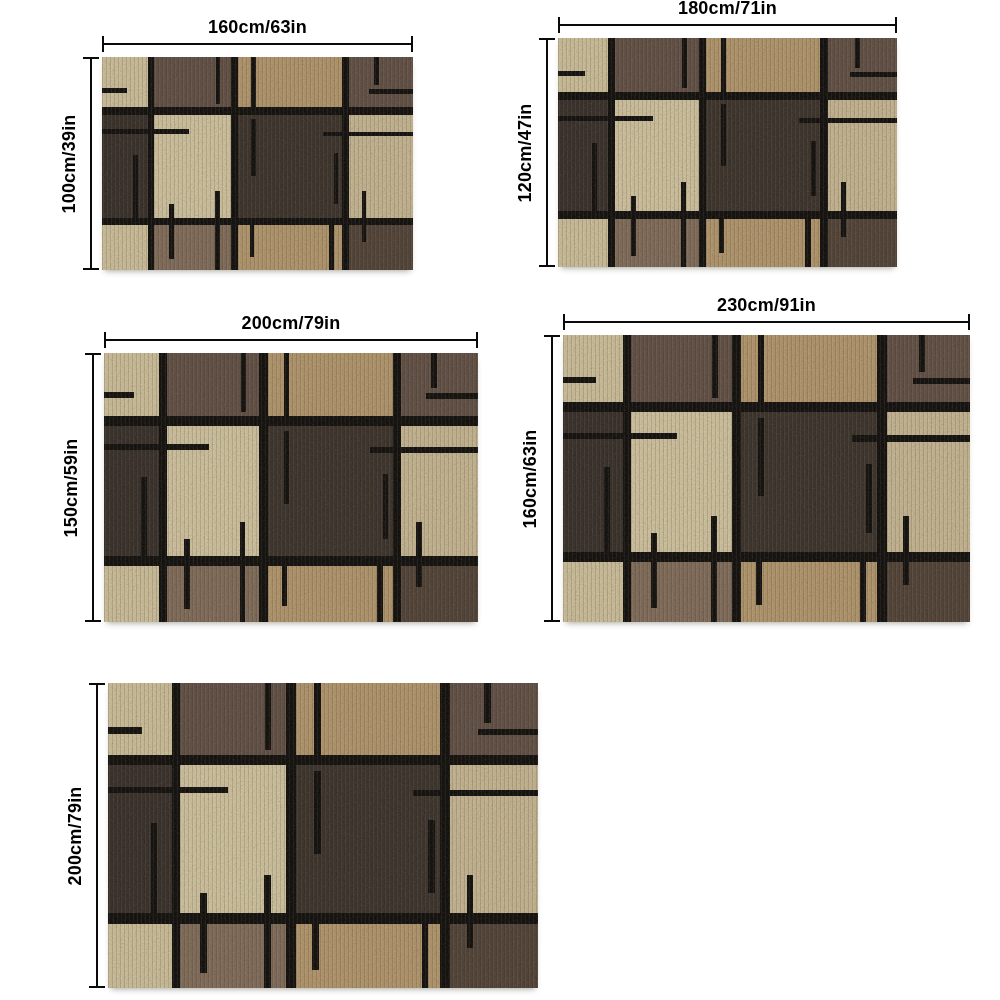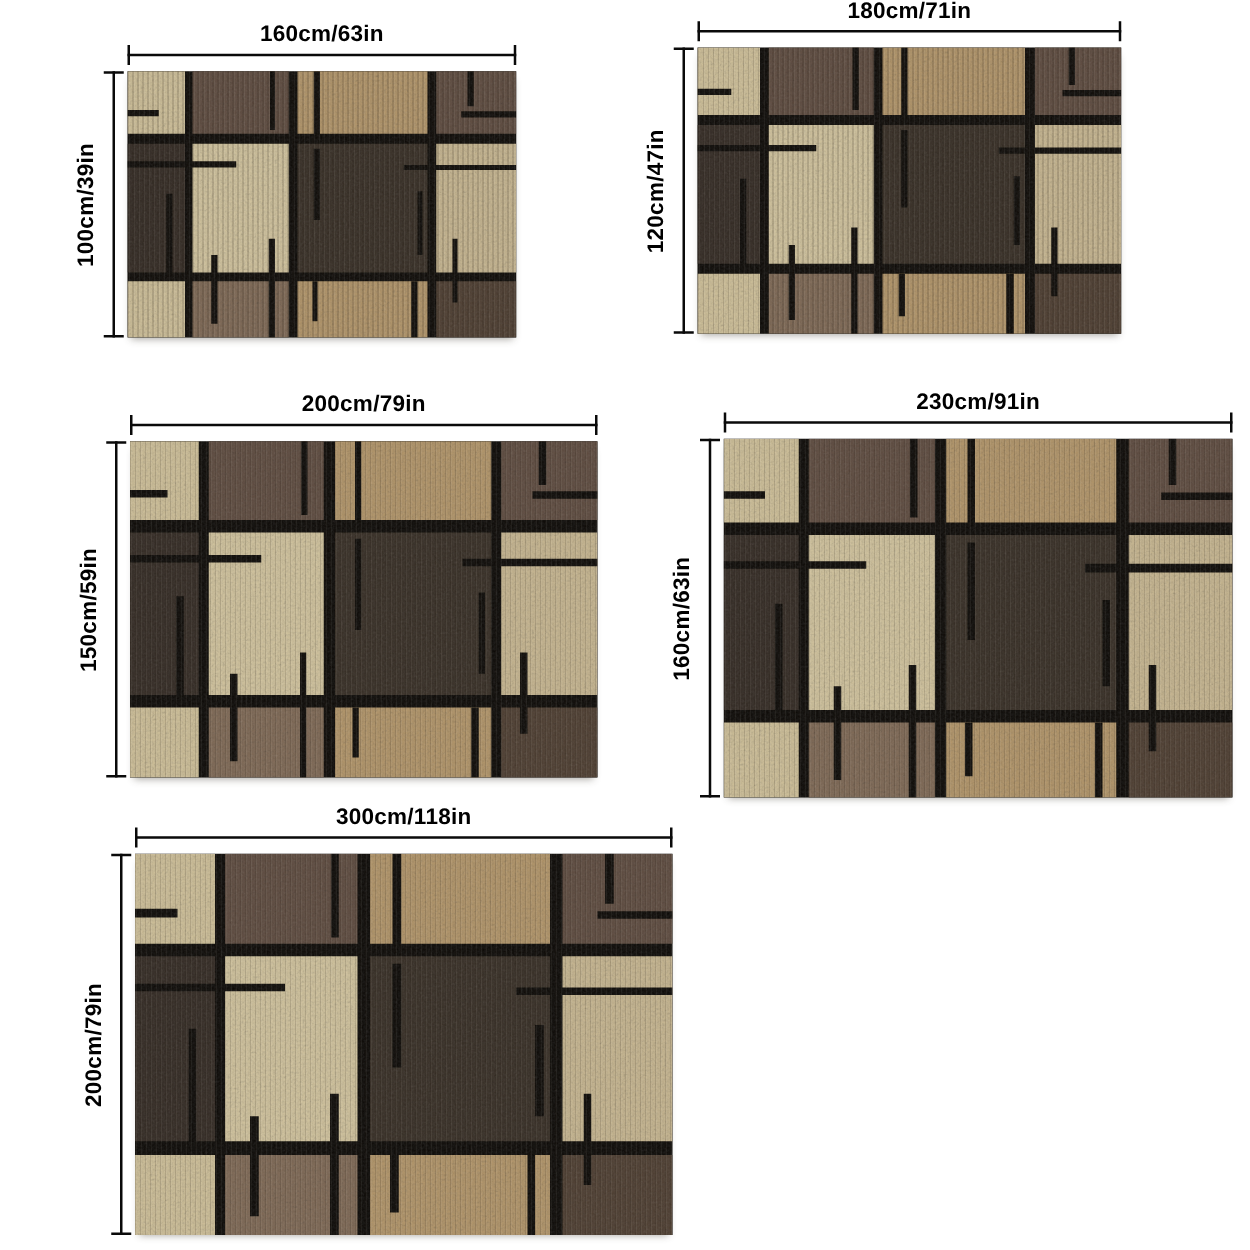--- a/index.html
+++ b/index.html
@@ -219,21 +219,21 @@
       <div class="streaks"></div>
       <svg class="grain g-dark" preserveAspectRatio="none">
         <rect x="0" y="0" width="100%" height="100%" filter="url(#grainF)"></rect>
       </svg>
       <svg class="grain g-light" preserveAspectRatio="none">
         <rect x="0" y="0" width="100%" height="100%" filter="url(#grainF)"></rect>
       </svg>
     </div>
 </figure>
 
-<figure class="fig" style="left:517px;top:293px;width:453px;height:329px;margin:16px;">
+<figure class="fig" style="left:517px;top:293px;width:453px;height:329px;margin:0;">
   <div class="dim dim-top" style="left:46px;right:0;">
     <span class="dim-label">230cm/91in</span>
     <span class="dline-h">
         <i class="cap-l"></i>
         <i class="cap-r"></i>
       </span>
   </div>
   <div class="dim dim-left" style="top:42px;bottom:0;">
     <span class="vlabel-col">
         <span class="dim-label-v">160cm/63in</span>
@@ -275,27 +275,20 @@
       <svg class="grain g-dark" preserveAspectRatio="none">
         <rect x="0" y="0" width="100%" height="100%" filter="url(#grainF)"></rect>
       </svg>
       <svg class="grain g-light" preserveAspectRatio="none">
         <rect x="0" y="0" width="100%" height="100%" filter="url(#grainF)"></rect>
       </svg>
     </div>
 </figure>
 
 <figure class="fig" style="left:62px;top:641px;width:476px;height:347px;margin:0;">
-  <div class="dim dim-top" style="left:46px;right:0;">
-    <span class="dim-label">300cm/118in</span>
-    <span class="dline-h">
-        <i class="cap-l"></i>
-        <i class="cap-r"></i>
-      </span>
-  </div>
   <div class="dim dim-left" style="top:42px;bottom:0;">
     <span class="vlabel-col">
         <span class="dim-label-v">200cm/79in</span>
       </span>
     <span class="dline-v">
         <i class="cap-t"></i>
         <i class="cap-b"></i>
       </span>
   </div>
   <div class="rug" style="left:46px;top:42px;width:430px;height:305px;">

